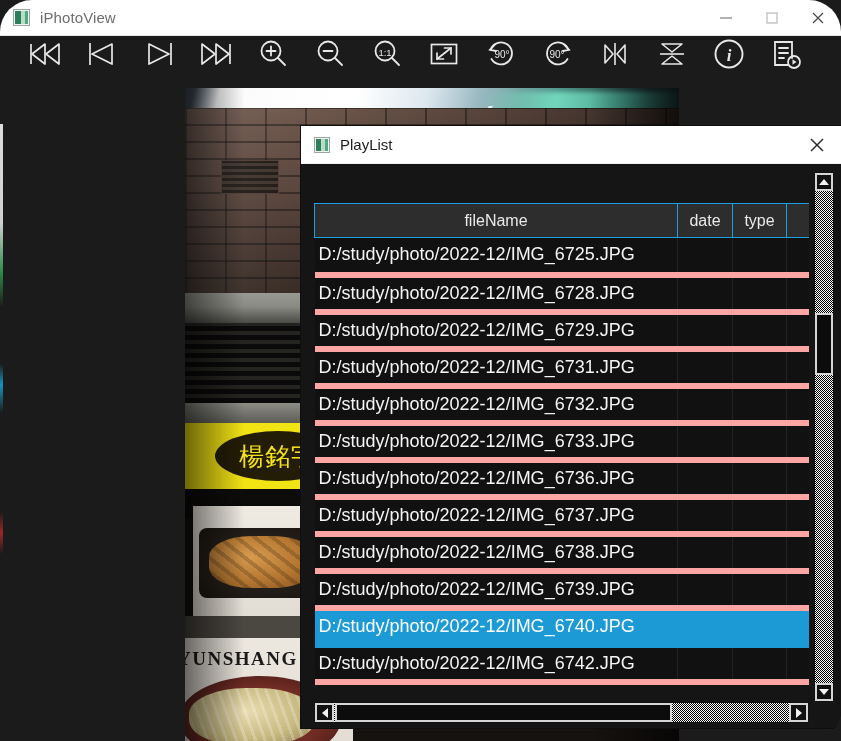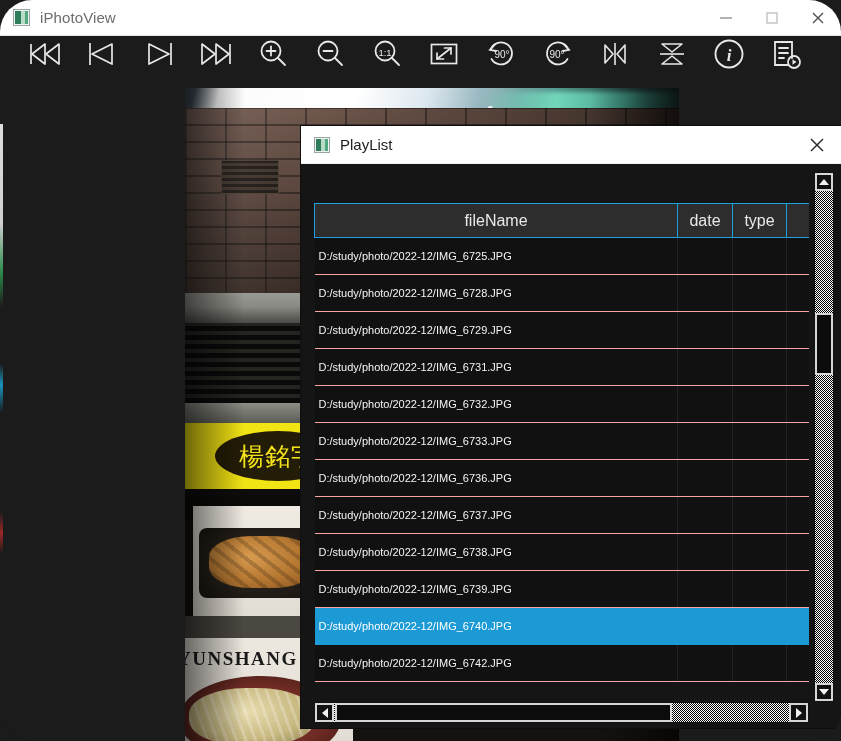--- a/index.html
+++ b/index.html
@@ -181,22 +181,22 @@
 
   .dlg-body{position:relative;height:564px;background:#151515;overflow:hidden;}
 
   .table-wrap{position:absolute;left:13px;top:8px;width:495px;height:530px;overflow:hidden;margin-top:31px;}
   table.plist{border-collapse:collapse;table-layout:fixed;width:495px;}
   table.plist th{
     height:34px;background:#2d2d2d;color:#e9e9e9;font-size:16px;font-weight:normal;
     border:1px solid #1e9fe0;box-sizing:border-box;text-align:center;
   }
   table.plist td{
-    height:37px;background:#111111;color:#f4f4f4;font-size:11px;
-    border-bottom:1px solid #fca5a5;border-right:1px solid #232323;
+    height:37px;background:#111111;color:#f4f4f4;font-size:18px;
+    border-bottom:6px solid #fca5a5;border-right:1px solid #232323;
     padding-left:4px;white-space:nowrap;overflow:hidden;box-sizing:border-box;
   }
   table.plist tr.sel td{background:#1c9ad6;color:#ffffff;border-bottom-color:#1c9ad6;border-right-color:#1c9ad6;}
   .col-file{width:363px;}
   .col-date{width:55px;}
   .col-type{width:54px;}
   .col-more{width:23px;}
 
   
   .vscroll{

